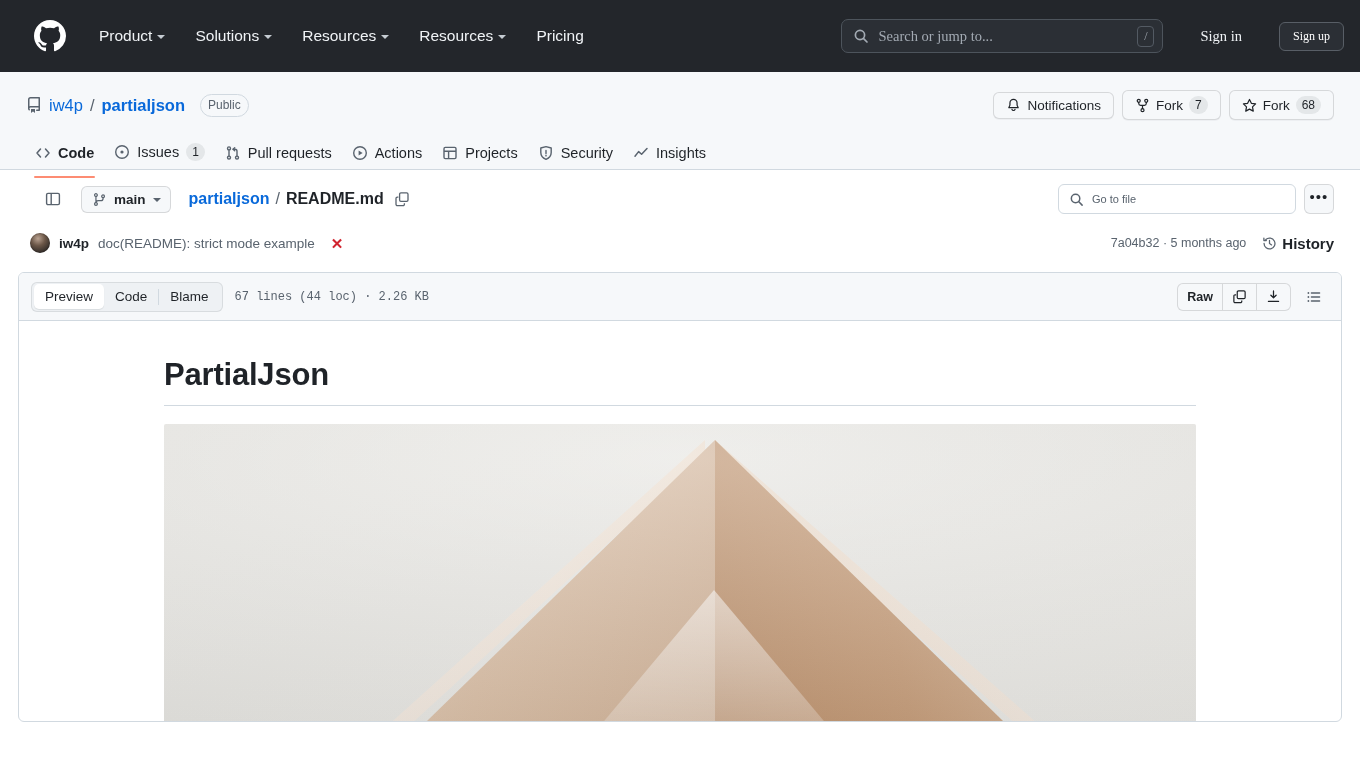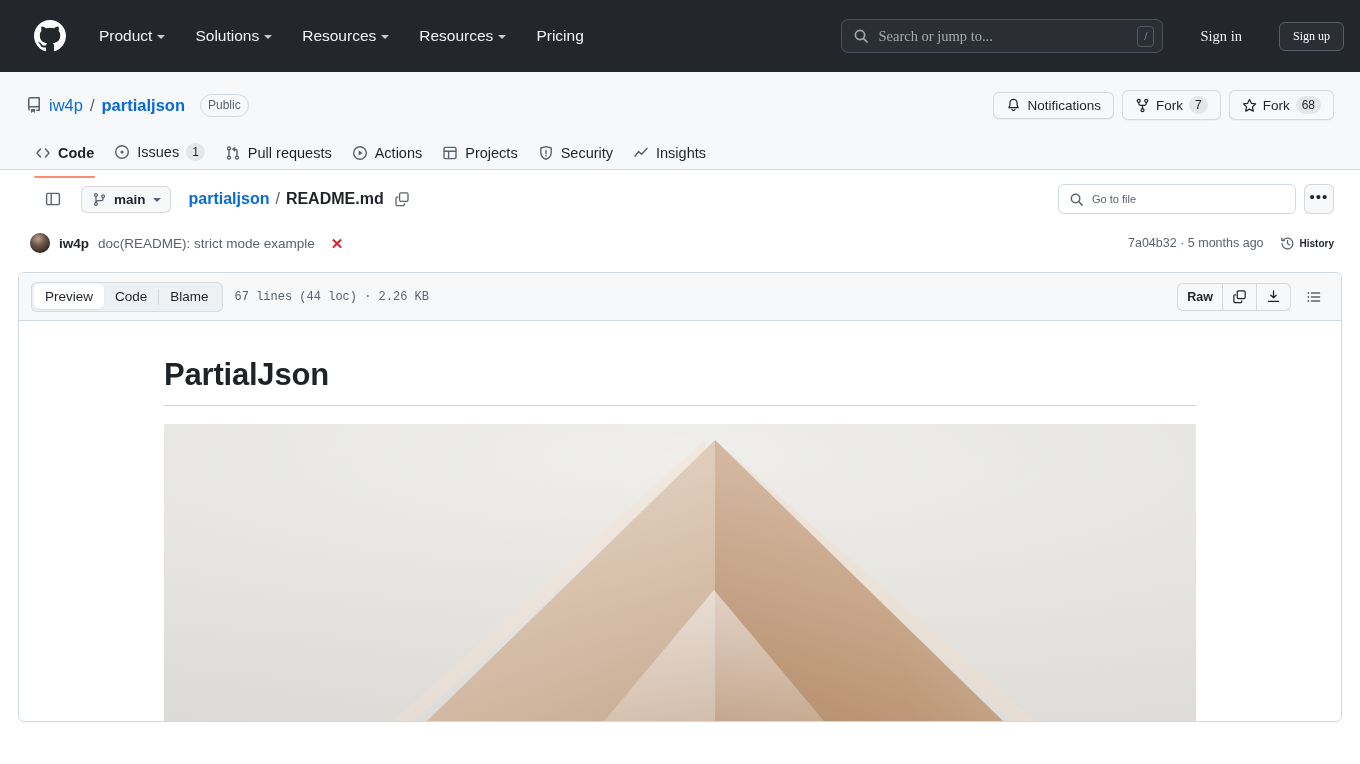--- a/index.html
+++ b/index.html
@@ -147,21 +147,21 @@
     flex: none;
   }
   .commit-author { font-size: 13.5px; font-weight: 700; color: #1f2328; cursor: pointer; }
   .commit-msg { font-size: 13.5px; color: #59636e; cursor: pointer; }
   .status-x { color: #d1242f; font-size: 15px; font-weight: 700; cursor: pointer; margin-left: 7px; line-height: 1; }
   .commit-right { margin-left: auto; display: flex; align-items: center; gap: 16px; }
   .commit-meta { font-size: 12.5px; color: #59636e; }
   .commit-sha { color: #59636e; cursor: pointer; }
   .history-link {
     display: flex; align-items: center; gap: 5px;
-    font-size: 10px; font-weight: 600; color: #1f2328; cursor: pointer;
+    font-size: 15px; font-weight: 600; color: #1f2328; cursor: pointer;
   }
 
   
   .file-panel {
     margin: 10px 18px 0 18px;
     border: 1px solid #d1d9e0; border-radius: 6px;
     background: #ffffff; overflow: hidden;
     height: 450px;
   }
   .file-head {

